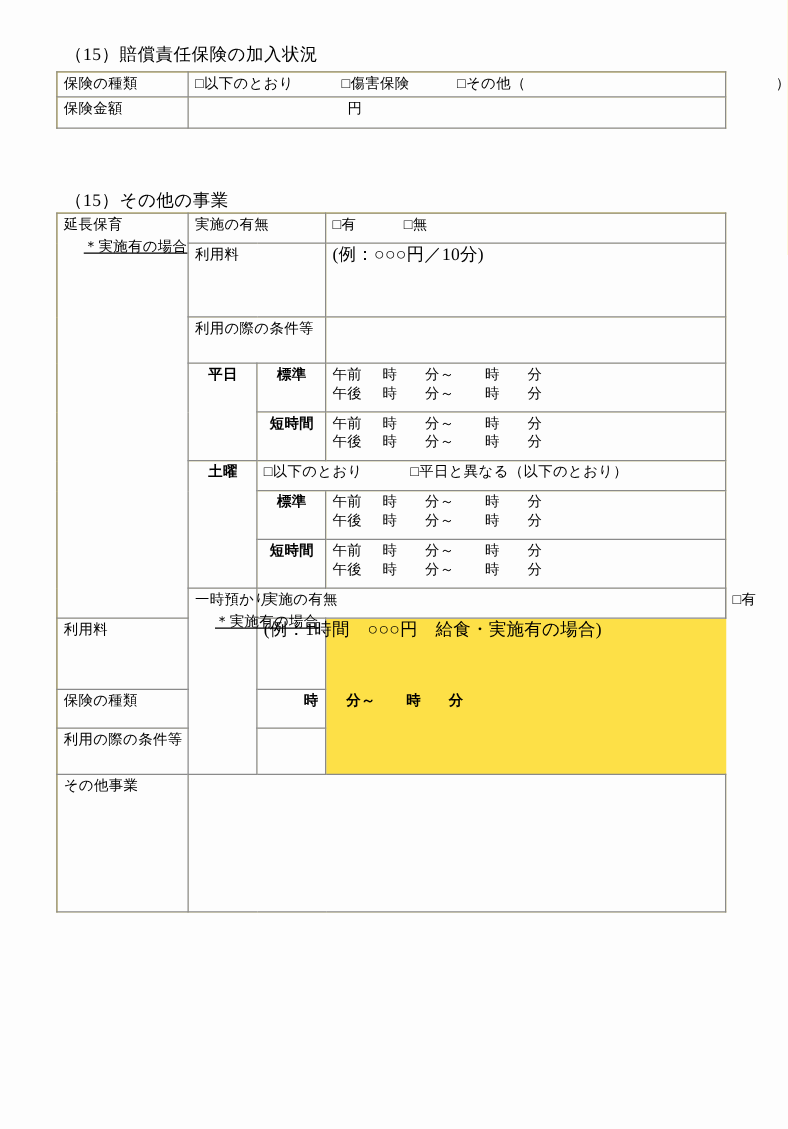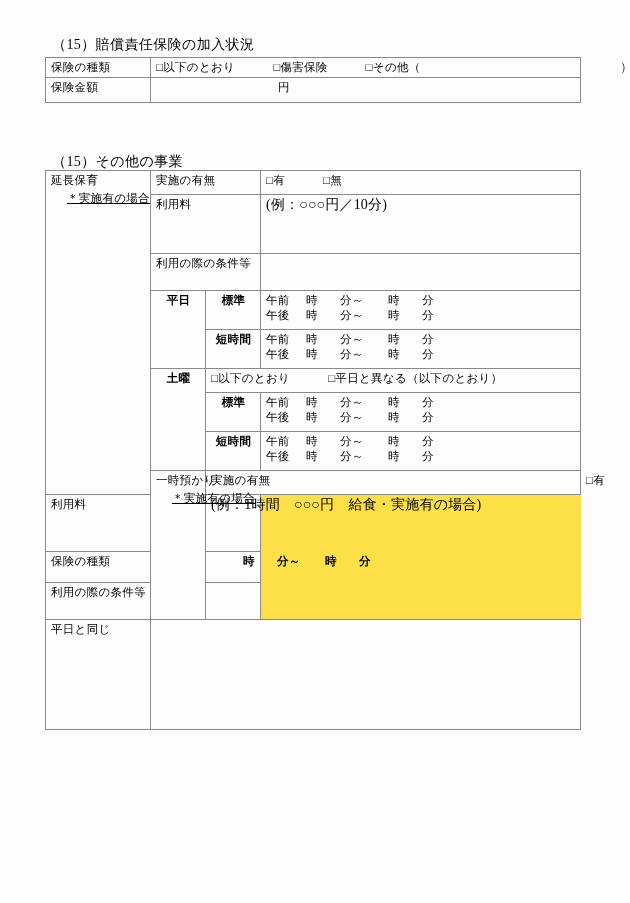--- a/index.html
+++ b/index.html
@@ -216,20 +216,20 @@
           </span>
         </td>
       </tr>
 
       <tr>
         <td colspan="2" class="vmid" style="height:32px">利用の際の条件等</td>
         <td></td>
       </tr>
 
       <tr>
-        <td style="height:105px">平日と同じ</td>
+        <td style="height:105px">その他事業</td>
         <td colspan="3"></td>
       </tr>
 
     </tbody>
   </table>
 
 </div>
 
 </body></html>

